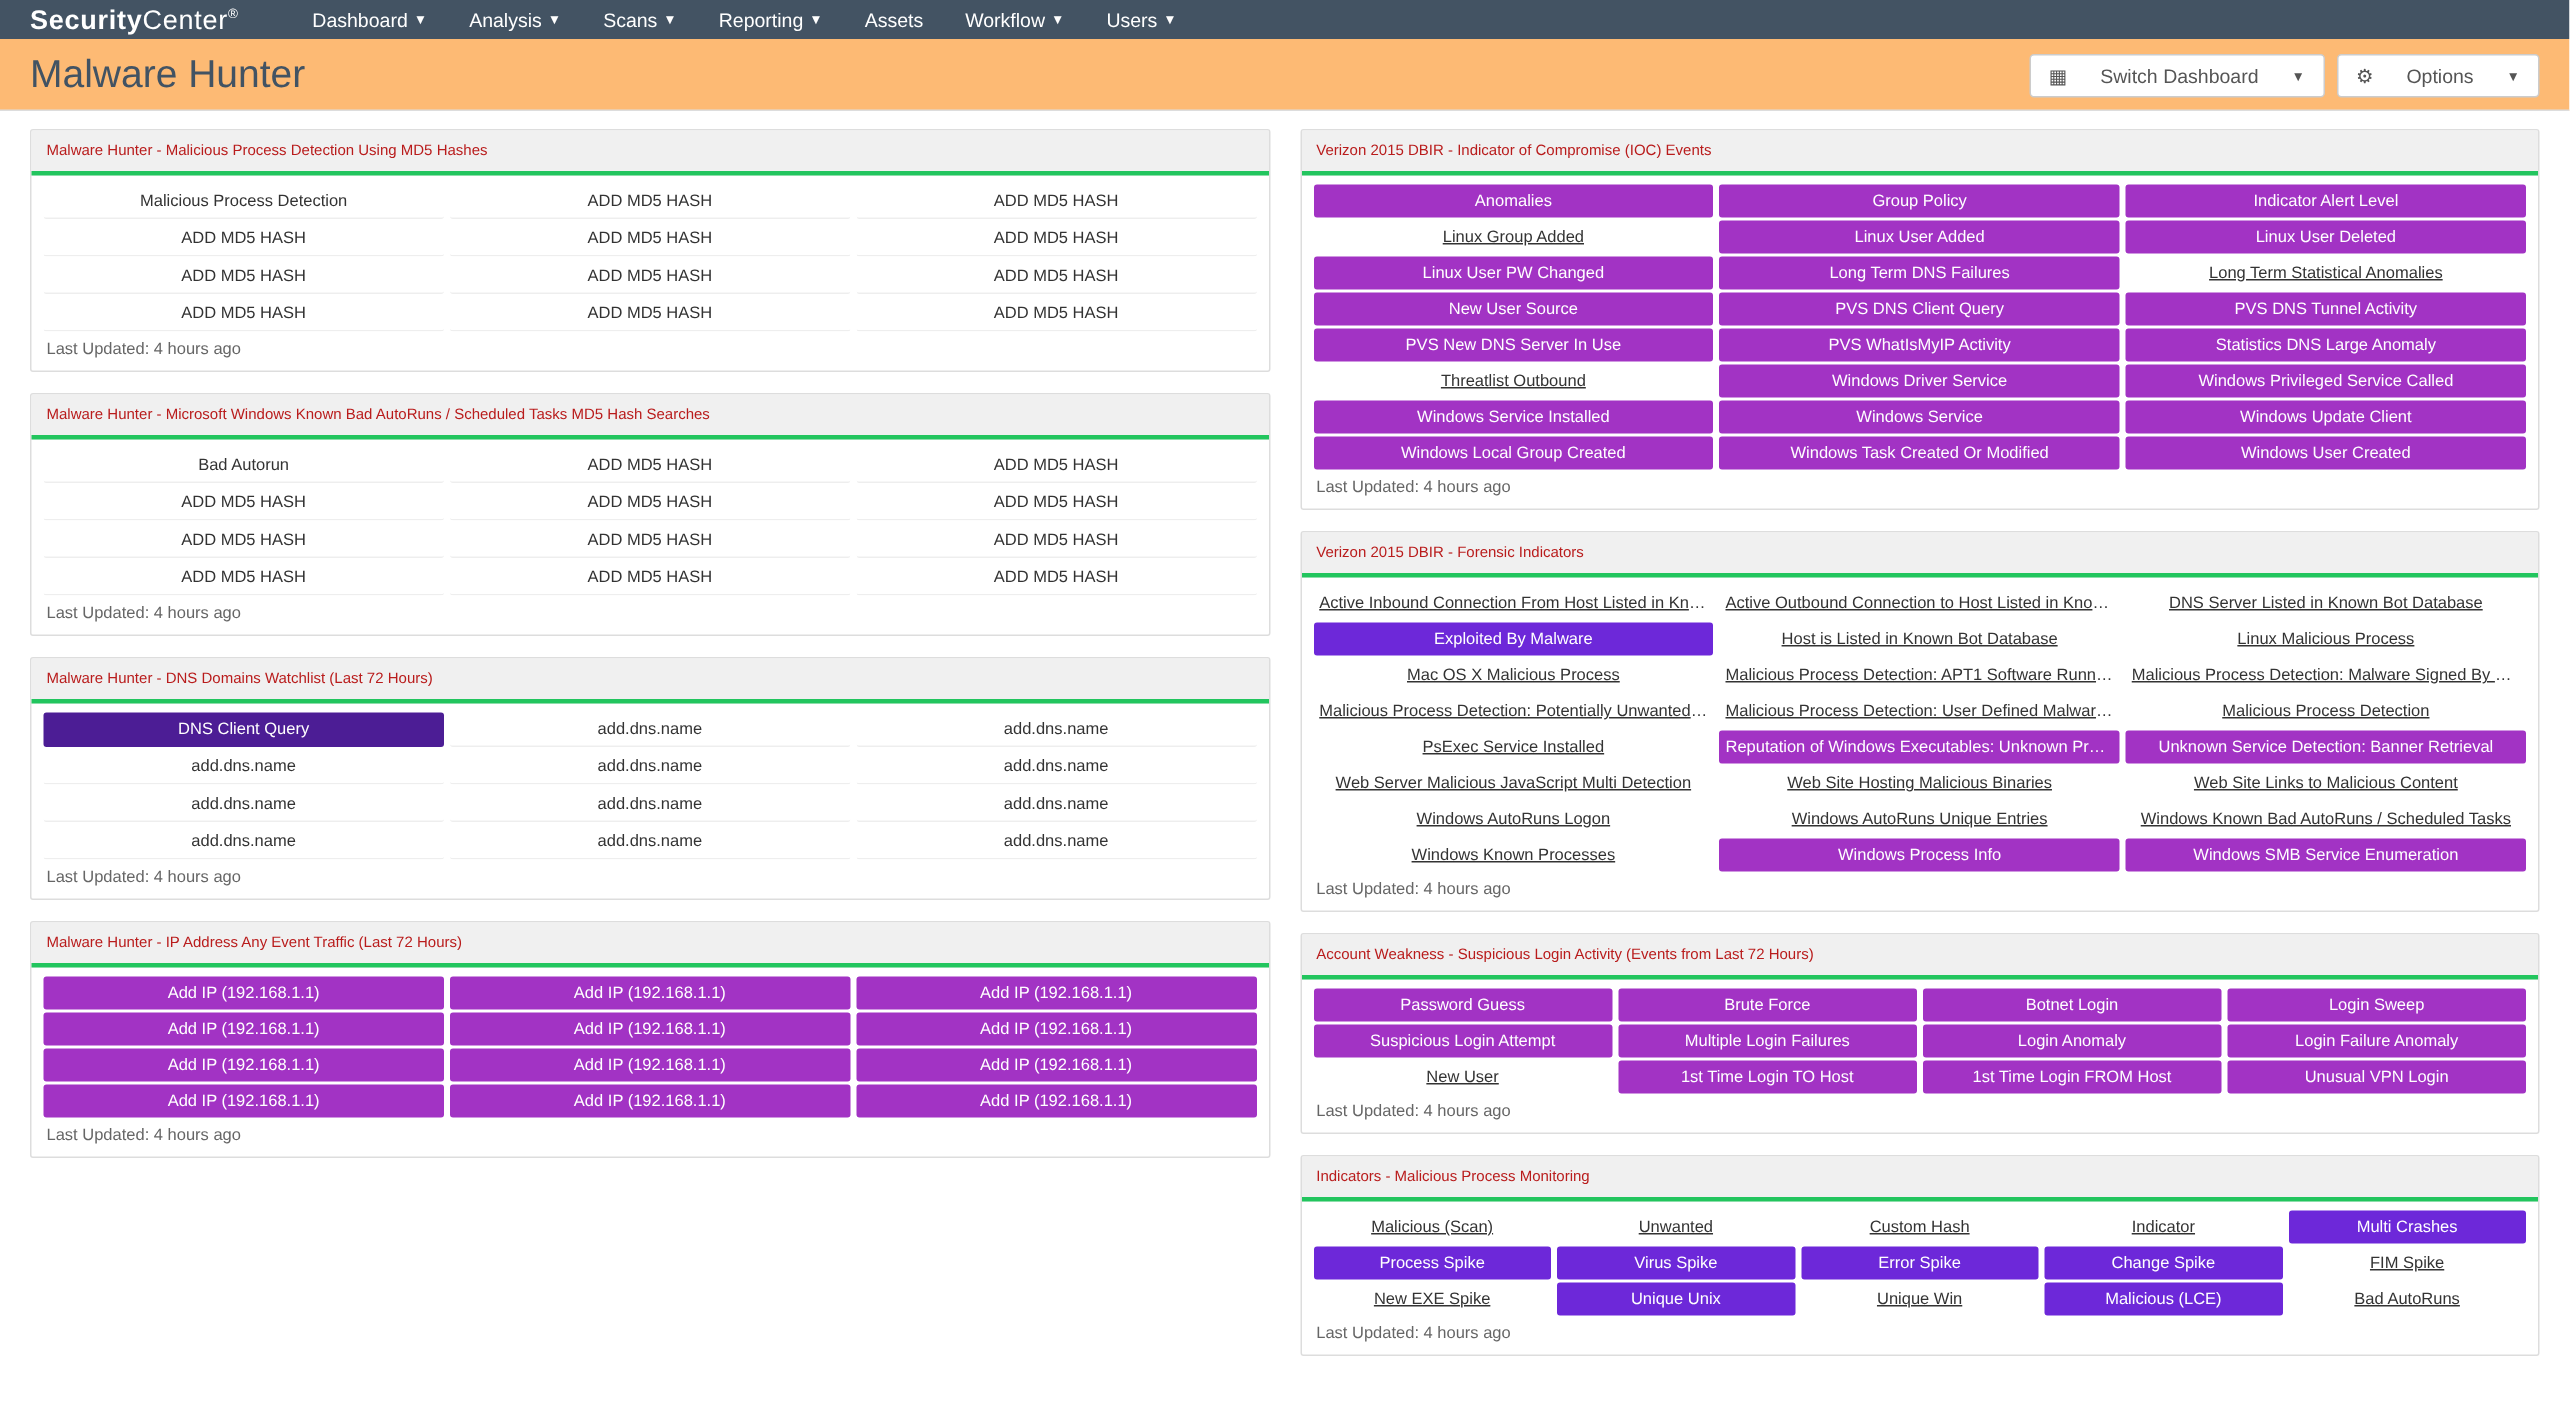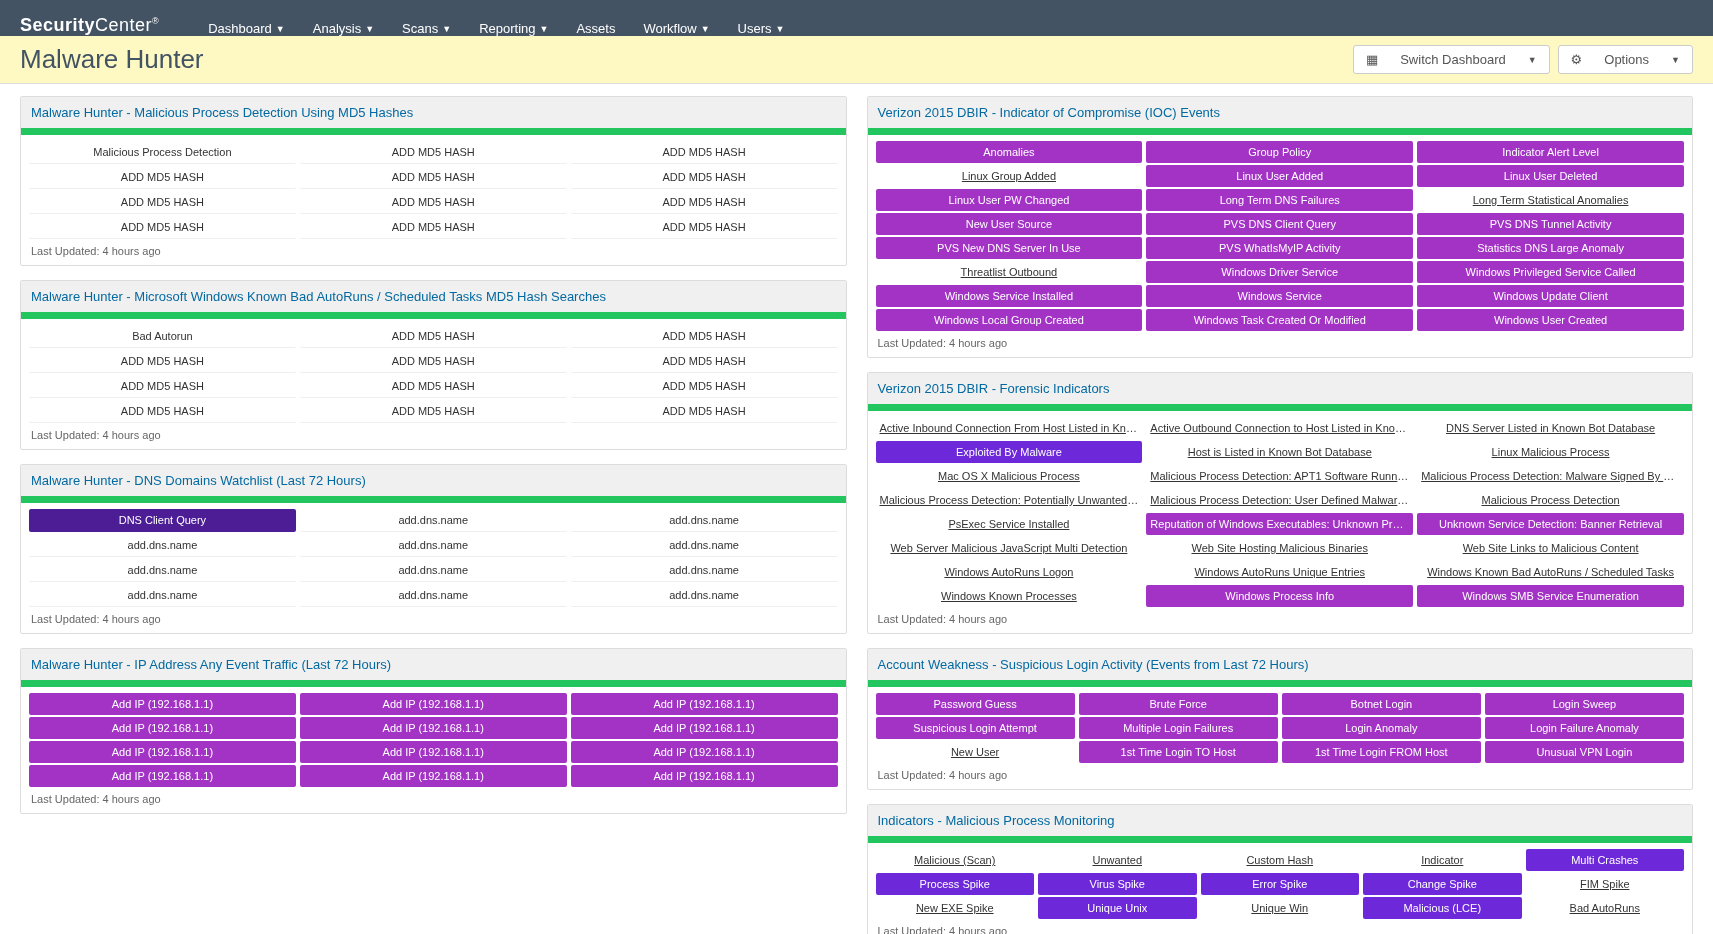--- a/index.html
+++ b/index.html
@@ -1,29 +1,29 @@
 <!DOCTYPE html>
 <html><head>
 <meta charset="utf-8">
 <style>
 * { margin:0; padding:0; box-sizing:border-box; font-family:Arial,Helvetica,sans-serif; }
 body { background:#fff; font-size:12px; color:#333; }
-.topbar { background:#435363; color:#fff; height:36px; display:flex; align-items:flex-end; padding:0 20px; }
+.topbar { background:#435363; color:#fff; height:26px; display:flex; align-items:center; padding:0 20px; }
 .brand { font-size:18px; font-weight:400; margin-right:35px; letter-spacing:.5px; }
 .brand b { font-weight:700; }
 .navitem { color:#fff; padding:0 14px; font-size:13px; cursor:pointer; display:flex; align-items:center; gap:4px; }
 .navitem .caret { font-size:9px; }
-.titlebar { display:flex; align-items:center; justify-content:space-between; padding:8px 20px; background:#fef9c3; border-bottom:1px solid #ddd; }
+.titlebar { display:flex; align-items:flex-end; justify-content:space-between; padding:8px 20px; background:#fdba74; border-bottom:1px solid #ddd; }
 .pagetitle { font-size:26px; color:#425363; font-weight:400; }
 .btn { border:1px solid #ccc; background:#fff; padding:6px 12px; font-size:13px; color:#555; cursor:pointer; border-radius:3px; display:inline-flex; align-items:center; gap:22px; }
 .btn .caret { font-size:9px; }
 .content { display:flex; gap:20px; padding:12px 20px 30px; }
 .col { flex:1; display:flex; flex-direction:column; gap:14px; }
 .panel { border:1px solid #ddd; border-radius:2px; }
-.panel-head { background:#f0f0f0; padding:8px 10px; font-size:13px; color:#0369a1; border-bottom:7px solid #22c55e; }
+.panel-head { background:#f0f0f0; padding:8px 10px; font-size:10px; color:#b91c1c; border-bottom:3px solid #22c55e; }
 .panel-body { padding:6px 8px 8px; }
 .grid { display:grid; gap:2px 4px; }
 .grid-3 { grid-template-columns:repeat(3,1fr); }
 .grid-4 { grid-template-columns:repeat(4,1fr); }
 .grid-5 { grid-template-columns:repeat(5,1fr); }
 .cell { text-align:center; padding:4px 4px; white-space:nowrap; overflow:hidden; text-overflow:ellipsis; font-size:11px; border-radius:2px; line-height:14px; }
 .plain { background:#fff; color:#333; border-bottom:1px solid #eee; }
 .purple { background:#a233c4; color:#fff; }
 .white { background:#fff; color:#333;text-decoration:underline; }
 .blue { background:#4c1d95; color:#fff; }

